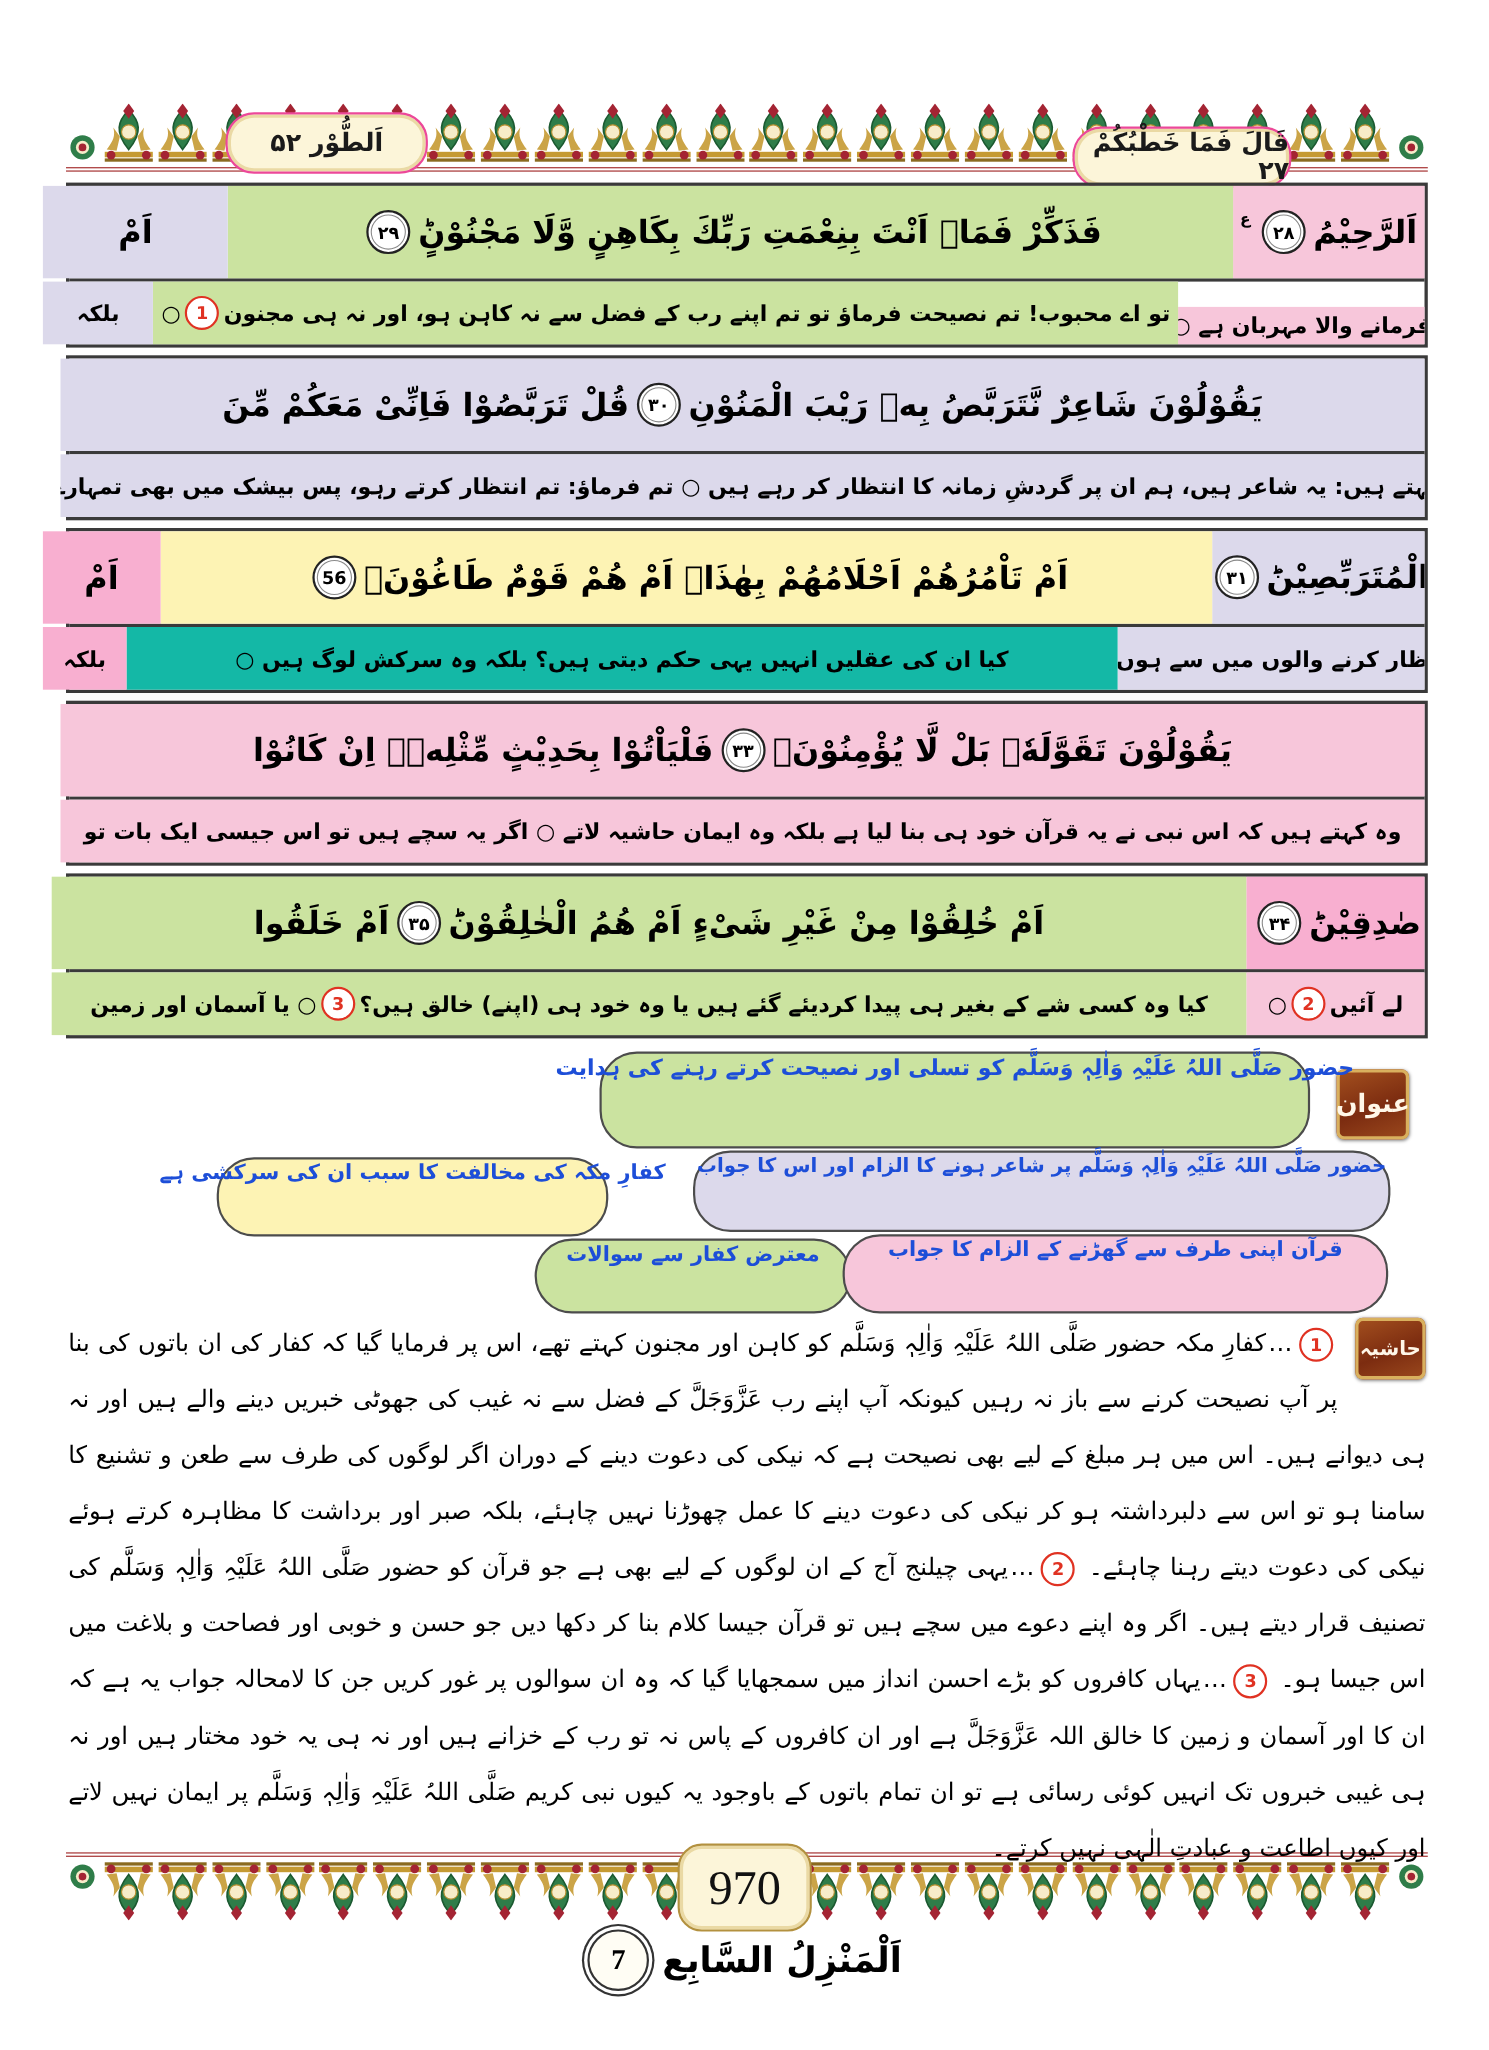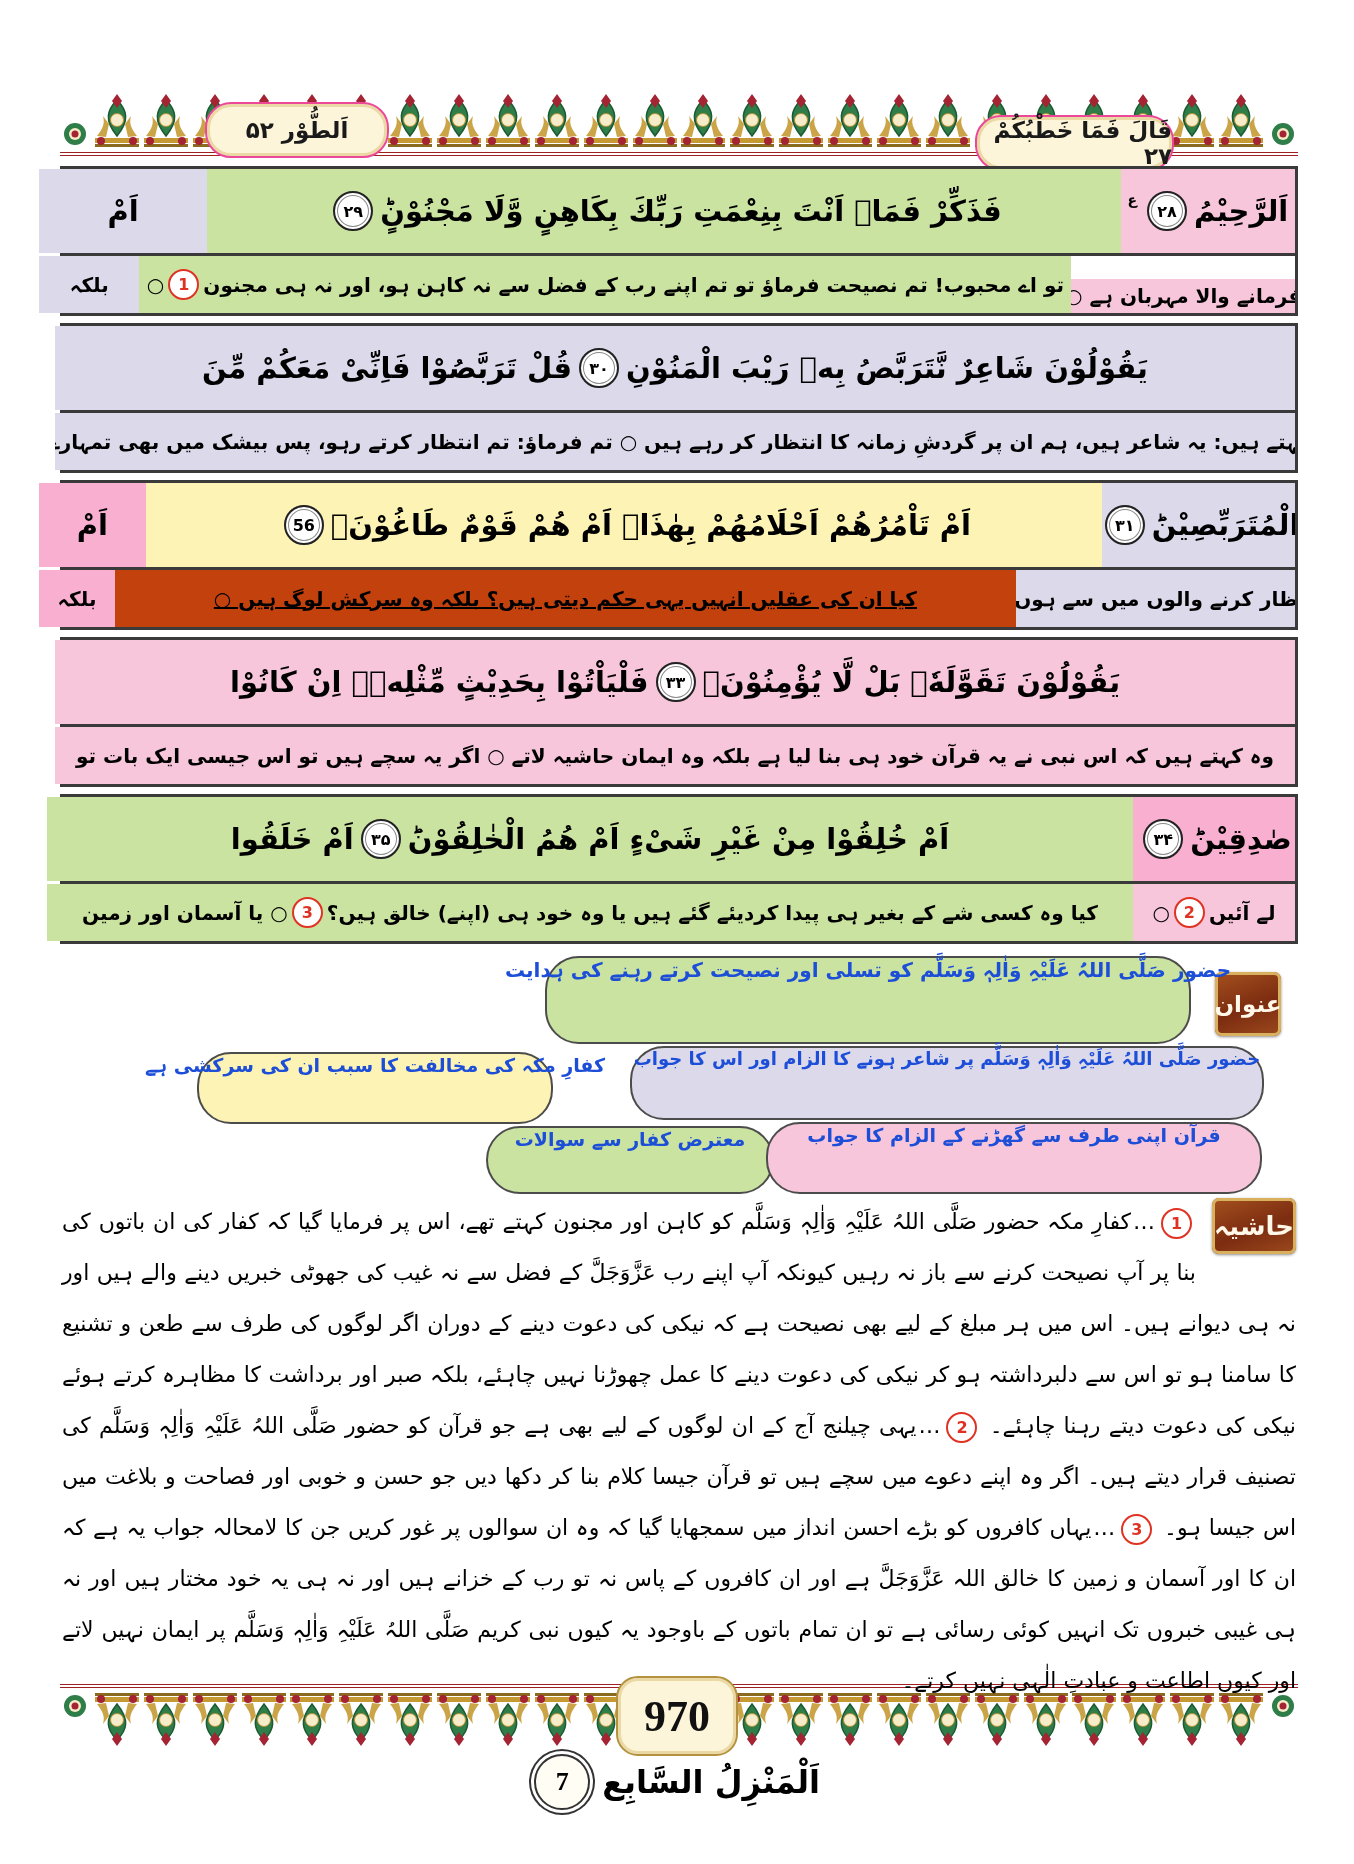--- a/index.html
+++ b/index.html
@@ -55,27 +55,27 @@
   .bg-lavender{background:#dcd9eb;}
   .bg-yellow{background:#fdf3b4;}
   .bg-pink{background:#f7c6da;}
   .label-box{background:linear-gradient(160deg,#a5511f 0%,#7c2c10 55%,#9c4a1e 100%);
         color:#fff7e8;border-radius:7px;box-shadow:inset 0 0 0 3px #d9b05e,0 1px 3px rgba(0,0,0,.45);
         display:flex;align-items:center;justify-content:center;font-weight:700;}
   .unwan{position:absolute;left:1215px;top:972px;width:66px;height:64px;font-size:23px;z-index:2;}
   
   .footnote{position:absolute;left:62px;top:1196px;width:1234px;direction:rtl;
         text-align:justify;font-size:22px;line-height:51px;font-weight:500;color:#000;z-index:2;}
-  .hashiya{float:right;width:84px;height:56px;margin-left:16px;margin-top:2px;font-size:26px;}
+  .hashiya{float:right;width:64px;height:56px;margin-left:16px;margin-top:2px;font-size:18px;}
   .dots{letter-spacing:2px;margin:0 2px;}
   
   .pagenum{position:absolute;left:50%;top:1676px;transform:translateX(-50%);width:118px;height:76px;
         background:#fcf5d9;border:2px solid #b3913f;border-radius:22px;
         box-shadow:inset 0 0 0 3px #ead9a4;display:flex;align-items:center;justify-content:center;
-        font-family:"Liberation Serif",serif;font-size:44px;font-weight:700;color:#111;z-index:3;}
+        font-family:"Liberation Serif",serif;font-size:44px;font-weight:400;color:#111;z-index:3;}
   .manzil{position:absolute;left:0;top:1754px;width:100%;display:flex;align-items:center;
         justify-content:center;gap:12px;direction:rtl;font-size:32px;font-weight:700;color:#000;z-index:2;}
   .medal{width:52px;height:52px;border-radius:50%;border:2.5px solid #333;
         box-shadow:0 0 0 3px #fff,0 0 0 5px #333;display:flex;align-items:center;justify-content:center;
         font-size:26px;font-weight:700;font-family:"Liberation Serif",serif;background:#fffdf4;}
 </style>
 </head>
 <body>
 
 <div class="page">
@@ -397,21 +397,21 @@
         </div>
       </div>
       <div class="vblock">
         <div class="vrow arabic">
           <div class="seg" style="flex: 0 0 15%; background: rgb(220, 217, 235);">الْمُتَرَبِّصِیْنَؕ <span class="ayah">۳۱</span></div>
           <div class="seg" style="flex: 0 0 77%; background: rgb(253, 243, 180);">اَمْ تَاْمُرُهُمْ اَحْلَامُهُمْ بِهٰذَاۤ اَمْ هُمْ قَوْمٌ طَاغُوْنَۚ <span class="ayah">56</span></div>
           <div class="seg" style="flex: 0 0 8%; background: rgb(248, 175, 208);">اَمْ</div>
         </div>
         <div class="vrow urdu">
           <div class="seg" style="flex: 0 0 22%; background: rgb(220, 217, 235);">انتظار کرنے والوں میں سے ہوں ○</div>
-          <div class="seg" style="flex: 0 0 72.5%; background: #c2410c; text-decoration: underline;">کیا ان کی عقلیں انہیں یہی حکم دیتی ہیں؟ بلکہ وہ سرکش لوگ ہیں ○</div>
+          <div class="seg" style="flex: 0 0 72.5%; background: #14b8a6;">کیا ان کی عقلیں انہیں یہی حکم دیتی ہیں؟ بلکہ وہ سرکش لوگ ہیں ○</div>
           <div class="seg" style="flex: 0 0 5.5%; background: rgb(248, 175, 208);">بلکہ</div>
         </div>
       </div>
       <div class="vblock">
         <div class="vrow arabic">
           <div class="seg" style="flex: 0 0 100%; background: rgb(247, 198, 218);">یَقُوْلُوْنَ تَقَوَّلَهٗۚ بَلْ لَّا یُؤْمِنُوْنَۚ <span class="ayah">۳۳</span> فَلْیَاْتُوْا بِحَدِیْثٍ مِّثْلِهٖۤ اِنْ كَانُوْا</div>
         </div>
         <div class="vrow urdu">
           <div class="seg" style="flex: 0 0 100%; background: rgb(247, 198, 218);">وہ کہتے ہیں کہ اس نبی نے یہ قرآن خود ہی بنا لیا ہے بلکہ وہ ایمان حاشیہ لاتے ○ اگر یہ سچے ہیں تو اس جیسی ایک بات تو</div>
         </div>

